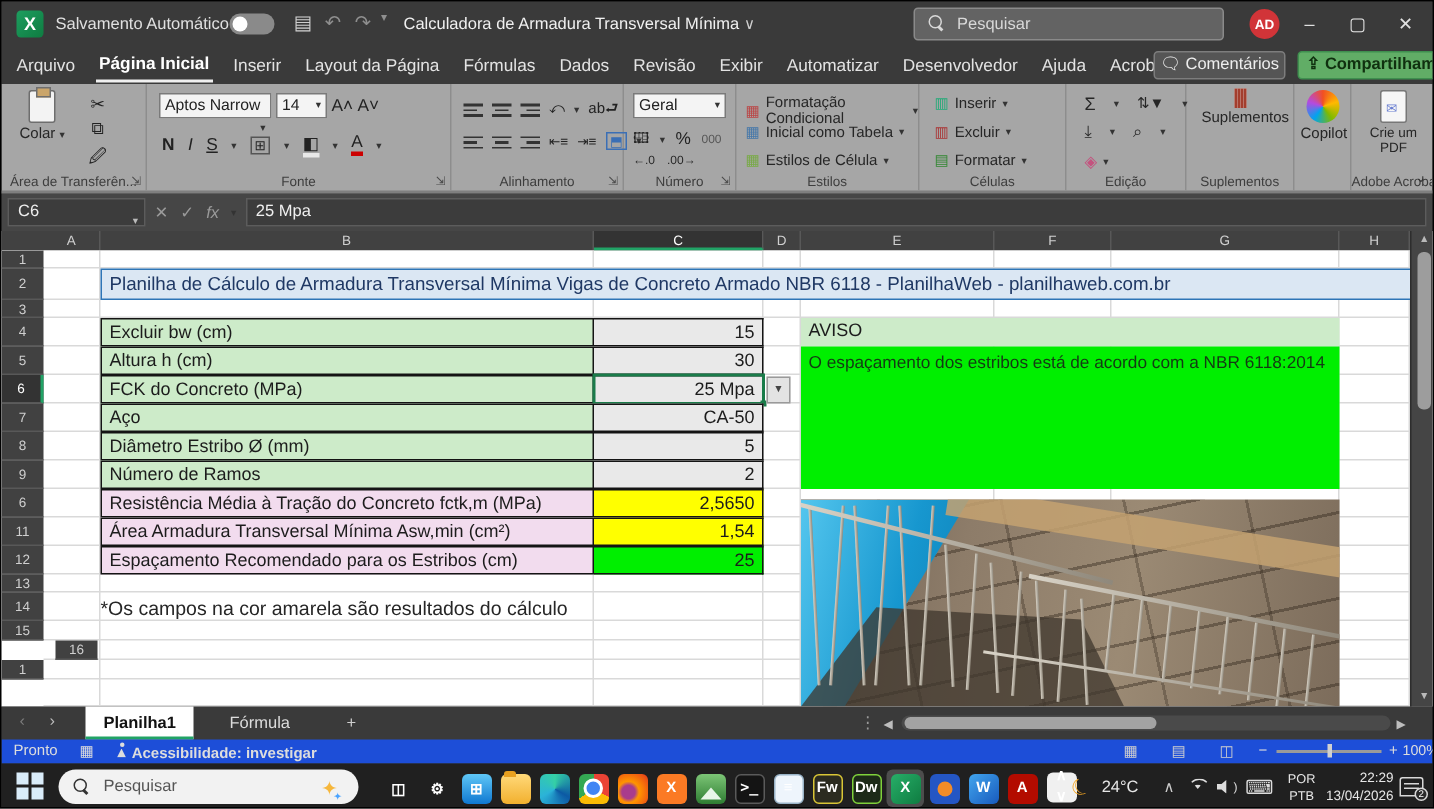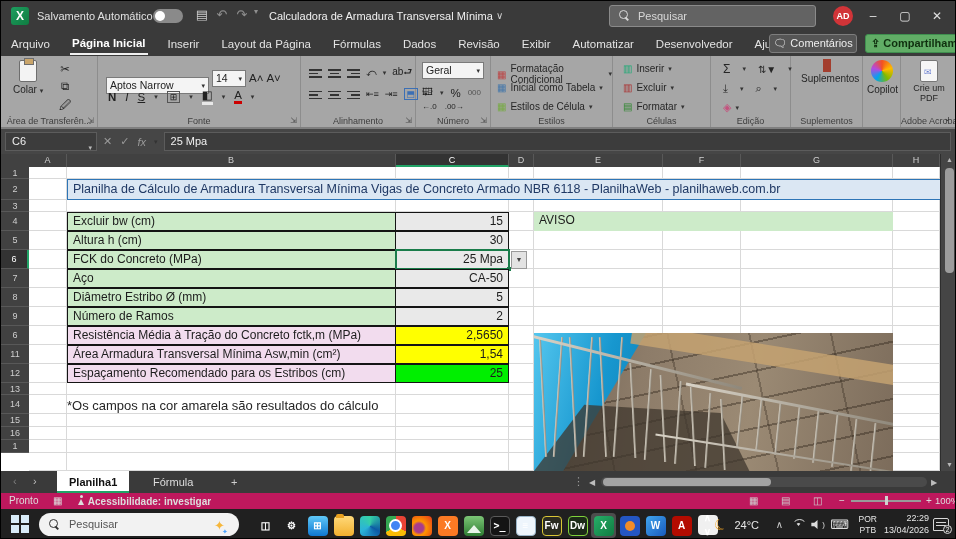--- a/index.html
+++ b/index.html
@@ -20,21 +20,21 @@
   .tb-search { position:absolute; top:4px; left:608px; width:207px; height:22px; background:#636363; border:1px solid #8a8a8a; border-radius:3px; color:#d8d8d8; font-size:11px; line-height:20px; padding-left:28px; }
   .tb-search .mag { position:absolute; left:9px; top:4px; }
   .mag { width:10px; height:10px; display:inline-block; position:relative; }
   .mag::before { content:""; position:absolute; width:7px; height:7px; border:1.5px solid currentColor; border-radius:50%; left:0; top:0; }
   .mag::after { content:""; position:absolute; width:4px; height:1.5px; background:currentColor; transform:rotate(45deg); left:6px; top:8px; }
   .avatar { position:absolute; top:5px; left:832px; width:20px; height:20px; border-radius:50%; background:#d13438; color:#fff; font-size:9px; font-weight:bold; text-align:center; line-height:20px; }
   .winbtn { position:absolute; top:0; width:32px; height:30px; color:#e0e0e0; font-size:12px; text-align:center; line-height:30px; }
 
   
   .menubar { position:absolute; top:30px; left:0; width:100%; height:25px; background:#3a3a3a; }
-  .mtabs { position:absolute; left:8px; top:0; height:25px; display:flex; gap:18px; align-items:center; }
+  .mtabs { position:absolute; left:8px; top:0; height:25px; display:flex; gap:12px; align-items:center; }
   .mtab { color:#e3e3e3; font-size:11.5px; padding:4px 2px; cursor:default; }
   .mtab.active { font-weight:bold; color:#fff; border-bottom:2px solid #f0f0f0; }
   .comments-btn { position:absolute; top:3px; left:768px; width:88px; height:19px; background:#555; border:1px solid #7d7d7d; border-radius:3px; color:#eee; font-size:11px; text-align:center; line-height:17px; }
   .share-btn { position:absolute; top:3px; left:864px; width:130px; height:19px; background:#61ad66; border:1px solid #3f8f4f; border-radius:3px; color:#10300f; font-size:11px; font-weight:bold; text-align:center; line-height:17px; }
 
   
   .ribbon { position:absolute; top:55px; left:0; width:100%; height:73px; background:#a6a6a6; border-bottom:2px solid #7f7f7f; color:#262626; }
   .rgroup { position:absolute; top:0; height:71px; border-right:1px solid #8d8d8d; }
   .rlabel { position:absolute; bottom:1px; left:0; width:100%; text-align:center; font-size:9px; color:#3d3d3d; white-space:nowrap; }
   .launcher { position:absolute; bottom:2px; right:3px; font-size:8px; color:#4a4a4a; }
@@ -99,21 +99,21 @@
 
   
   .tabstrip { position:absolute; top:470px; left:0; width:100%; height:22px; background:#3a3a3a; color:#cfcfcf; }
   .navarr { position:absolute; top:4px; font-size:11px; color:#bdbdbd; }
   .stab { position:absolute; top:0; height:22px; font-size:11px; line-height:22px; padding:0 12px; color:#ddd; }
   .stab.active { background:#fff; color:#111; font-weight:bold; border-bottom:2px solid #21a366; }
   .hscroll { position:absolute; top:6px; height:10px; background:#4a4a4a; border-radius:5px; }
   .hthumb { position:absolute; top:1px; height:8px; background:#a3a3a3; border-radius:4px; }
 
   
-  .statusbar { position:absolute; top:492px; left:0; width:100%; height:16px; background:#be185d; color:#ddd; font-size:10px; }
+  .statusbar { position:absolute; top:492px; left:0; width:100%; height:16px; background:#1d4ed8; color:#ddd; font-size:10px; }
   .sb { position:absolute; top:2px; }
   .person { display:inline-block; width:8px; height:10px; position:relative; }
   .person::before { content:""; position:absolute; left:2.5px; top:0; width:3px; height:3px; border-radius:50%; background:#ddd; }
   .person::after { content:""; position:absolute; left:1px; top:4px; width:6px; height:6px; background:#ddd; clip-path:polygon(50% 0,100% 100%,0 100%); }
   .viewic { color:#cfcfcf; font-size:10px; }
   .zoomtrack { position:absolute; top:7px; width:70px; height:1.5px; background:#9a9a9a; }
   .zoomthumb { position:absolute; top:3px; width:3px; height:9px; background:#d0d0d0; }
 
   
   .taskbar { position:absolute; top:508px; left:0; width:100%; height:31px; background:#202020; }
@@ -220,21 +220,21 @@
         <span class="fbtn">✂</span>
         <span class="fbtn">⧉</span>
         <span class="fbtn">🖉</span>
       </div>
       <div class="rlabel">Área de Transferên...</div>
       <div class="launcher">⇲</div>
     </div>
 
     <div class="rgroup" style="left:97px;width:203px;">
       <div class="smallrow" style="left:8px;top:6px;gap:3px;">
-        <span class="combo" style="width:103px;margin-top:15px;"><span>Aptos Narrow</span> <span class="caret" style="float:right">▾</span></span>
+        <span class="combo" style="width:75px;"><span>Aptos Narrow</span> <span class="caret" style="float:right">▾</span></span>
         <span class="combo" style="width:34px;"><span>14</span> <span class="caret" style="float:right">▾</span></span>
         <span class="fbtn">A˄</span>
         <span class="fbtn">A˅</span>
       </div>
       <div class="smallrow" style="left:10px;top:32px;gap:9px;">
         <b class="fbtn">N</b>
         <i class="fbtn">I</i>
         <u class="fbtn">S</u>
           <span class="caret">▾</span>
         <span class="fbtn" style="border:1px solid #555;padding:0 2px;font-size:9px;">⊞</span>
@@ -453,21 +453,21 @@
         <div class="rowh sel" style="top: 83px; height: 19px; line-height: 19px;">6</div>
         <div class="rowh" style="top: 102px; height: 19px; line-height: 19px;">7</div>
         <div class="rowh" style="top: 121px; height: 19px; line-height: 19px;">8</div>
         <div class="rowh" style="top: 140px; height: 19px; line-height: 19px;">9</div>
         <div class="rowh" style="top: 159px; height: 19px; line-height: 19px;">6</div>
         <div class="rowh" style="top: 178px; height: 19px; line-height: 19px;">11</div>
         <div class="rowh" style="top: 197px; height: 19px; line-height: 19px;">12</div>
         <div class="rowh" style="top: 216px; height: 12px; line-height: 12px;">13</div>
         <div class="rowh" style="top: 228px; height: 19px; line-height: 19px;">14</div>
         <div class="rowh" style="top: 247px; height: 13px; line-height: 13px;">15</div>
-        <div class="rowh" style="top: 260px; height: 13px; line-height: 13px;">16</div>
+        <div class="rowh" style="top: 260px; height: 13px; line-height: 13px; margin-left: 36px;">16</div>
         <div class="rowh" style="top: 273px; height: 13px; line-height: 13px;">1</div>
         <div class="cellblock titlecell" style="left: 66px; top: 12px; width: 920px; height: 21px; background: rgb(219, 231, 243);">Planilha de Cálculo de Armadura Transversal Mínima Vigas de Concreto Armado NBR 6118 - PlanilhaWeb - planilhaweb.com.br</div>
         <div class="cellblock tlabel" style="left: 66px; top: 45px; width: 329px; height: 19px; background: rgb(205, 235, 201);">Excluir bw (cm)</div>
         <div class="cellblock tvalue" style="left: 395px; top: 45px; width: 113px; height: 19px; background: rgb(233, 233, 233);">15</div>
         <div class="cellblock tlabel" style="left: 66px; top: 64px; width: 329px; height: 19px; background: rgb(205, 235, 201);">Altura h (cm)</div>
         <div class="cellblock tvalue" style="left: 395px; top: 64px; width: 113px; height: 19px; background: rgb(233, 233, 233);">30</div>
         <div class="cellblock tlabel" style="left: 66px; top: 83px; width: 329px; height: 19px; background: rgb(205, 235, 201);">FCK do Concreto (MPa)</div>
         <div class="cellblock tvalue" style="left: 395px; top: 83px; width: 113px; height: 19px; background: rgb(233, 233, 233);">25 Mpa</div>
         <div class="cellblock selbox" style="left: 394px; top: 82px; width: 115px; height: 21px;">
           <div class="selhandle"></div>
@@ -479,20 +479,21 @@
         <div class="cellblock tvalue" style="left: 395px; top: 121px; width: 113px; height: 19px; background: rgb(233, 233, 233);">5</div>
         <div class="cellblock tlabel" style="left: 66px; top: 140px; width: 329px; height: 19px; background: rgb(205, 235, 201);">Número de Ramos</div>
         <div class="cellblock tvalue" style="left: 395px; top: 140px; width: 113px; height: 19px; background: rgb(233, 233, 233);">2</div>
         <div class="cellblock tlabel" style="left: 66px; top: 159px; width: 329px; height: 19px; background: rgb(242, 220, 238);">Resistência Média à Tração do Concreto  fctk,m (MPa)</div>
         <div class="cellblock tvalue" style="left: 395px; top: 159px; width: 113px; height: 19px; background: rgb(255, 255, 0);">2,5650</div>
         <div class="cellblock tlabel" style="left: 66px; top: 178px; width: 329px; height: 19px; background: rgb(242, 220, 238);">Área Armadura Transversal Mínima Asw,min (cm²)</div>
         <div class="cellblock tvalue" style="left: 395px; top: 178px; width: 113px; height: 19px; background: rgb(255, 255, 0);">1,54</div>
         <div class="cellblock tlabel" style="left: 66px; top: 197px; width: 329px; height: 19px; background: rgb(242, 220, 238);">Espaçamento Recomendado para os Estribos (cm)</div>
         <div class="cellblock tvalue" style="left: 395px; top: 197px; width: 113px; height: 19px; background: rgb(0, 239, 0);">25</div>
         <div class="cellblock avisohdr" style="left: 533px; top: 45px; width: 359px; height: 19px;">AVISO</div>
+        <div class="cellblock avisomsg" style="left: 533px; top: 64px; width: 359px; height: 95px; background: rgb(0, 239, 0);">O espaçamento dos estribos está de acordo com a NBR 6118:2014</div>
         <div class="cellblock notecell" style="left: 66px; top: 228px; width: 420px; height: 19px;">*Os campos na cor amarela são resultados do cálculo</div>
         <div class="cellblock photo" style="left: 533px; top: 166px; width: 359px; height: 138px;">
           <div class="seams"></div>
           <div class="tarp"></div>
           <div class="band"></div>
           <div class="shadow"></div>
           <div class="rebar" style="left: 8px; top: 4px; width: 2px; height: 120px; transform: rotate(-3deg);"></div>
           <div class="rebar" style="left: 23px; top: 4px; width: 2px; height: 120px; transform: rotate(4deg);"></div>
           <div class="rebar" style="left: 38px; top: 4px; width: 2px; height: 120px; transform: rotate(-3deg);"></div>
           <div class="rebar" style="left: 53px; top: 4px; width: 2px; height: 120px; transform: rotate(4deg);"></div>

